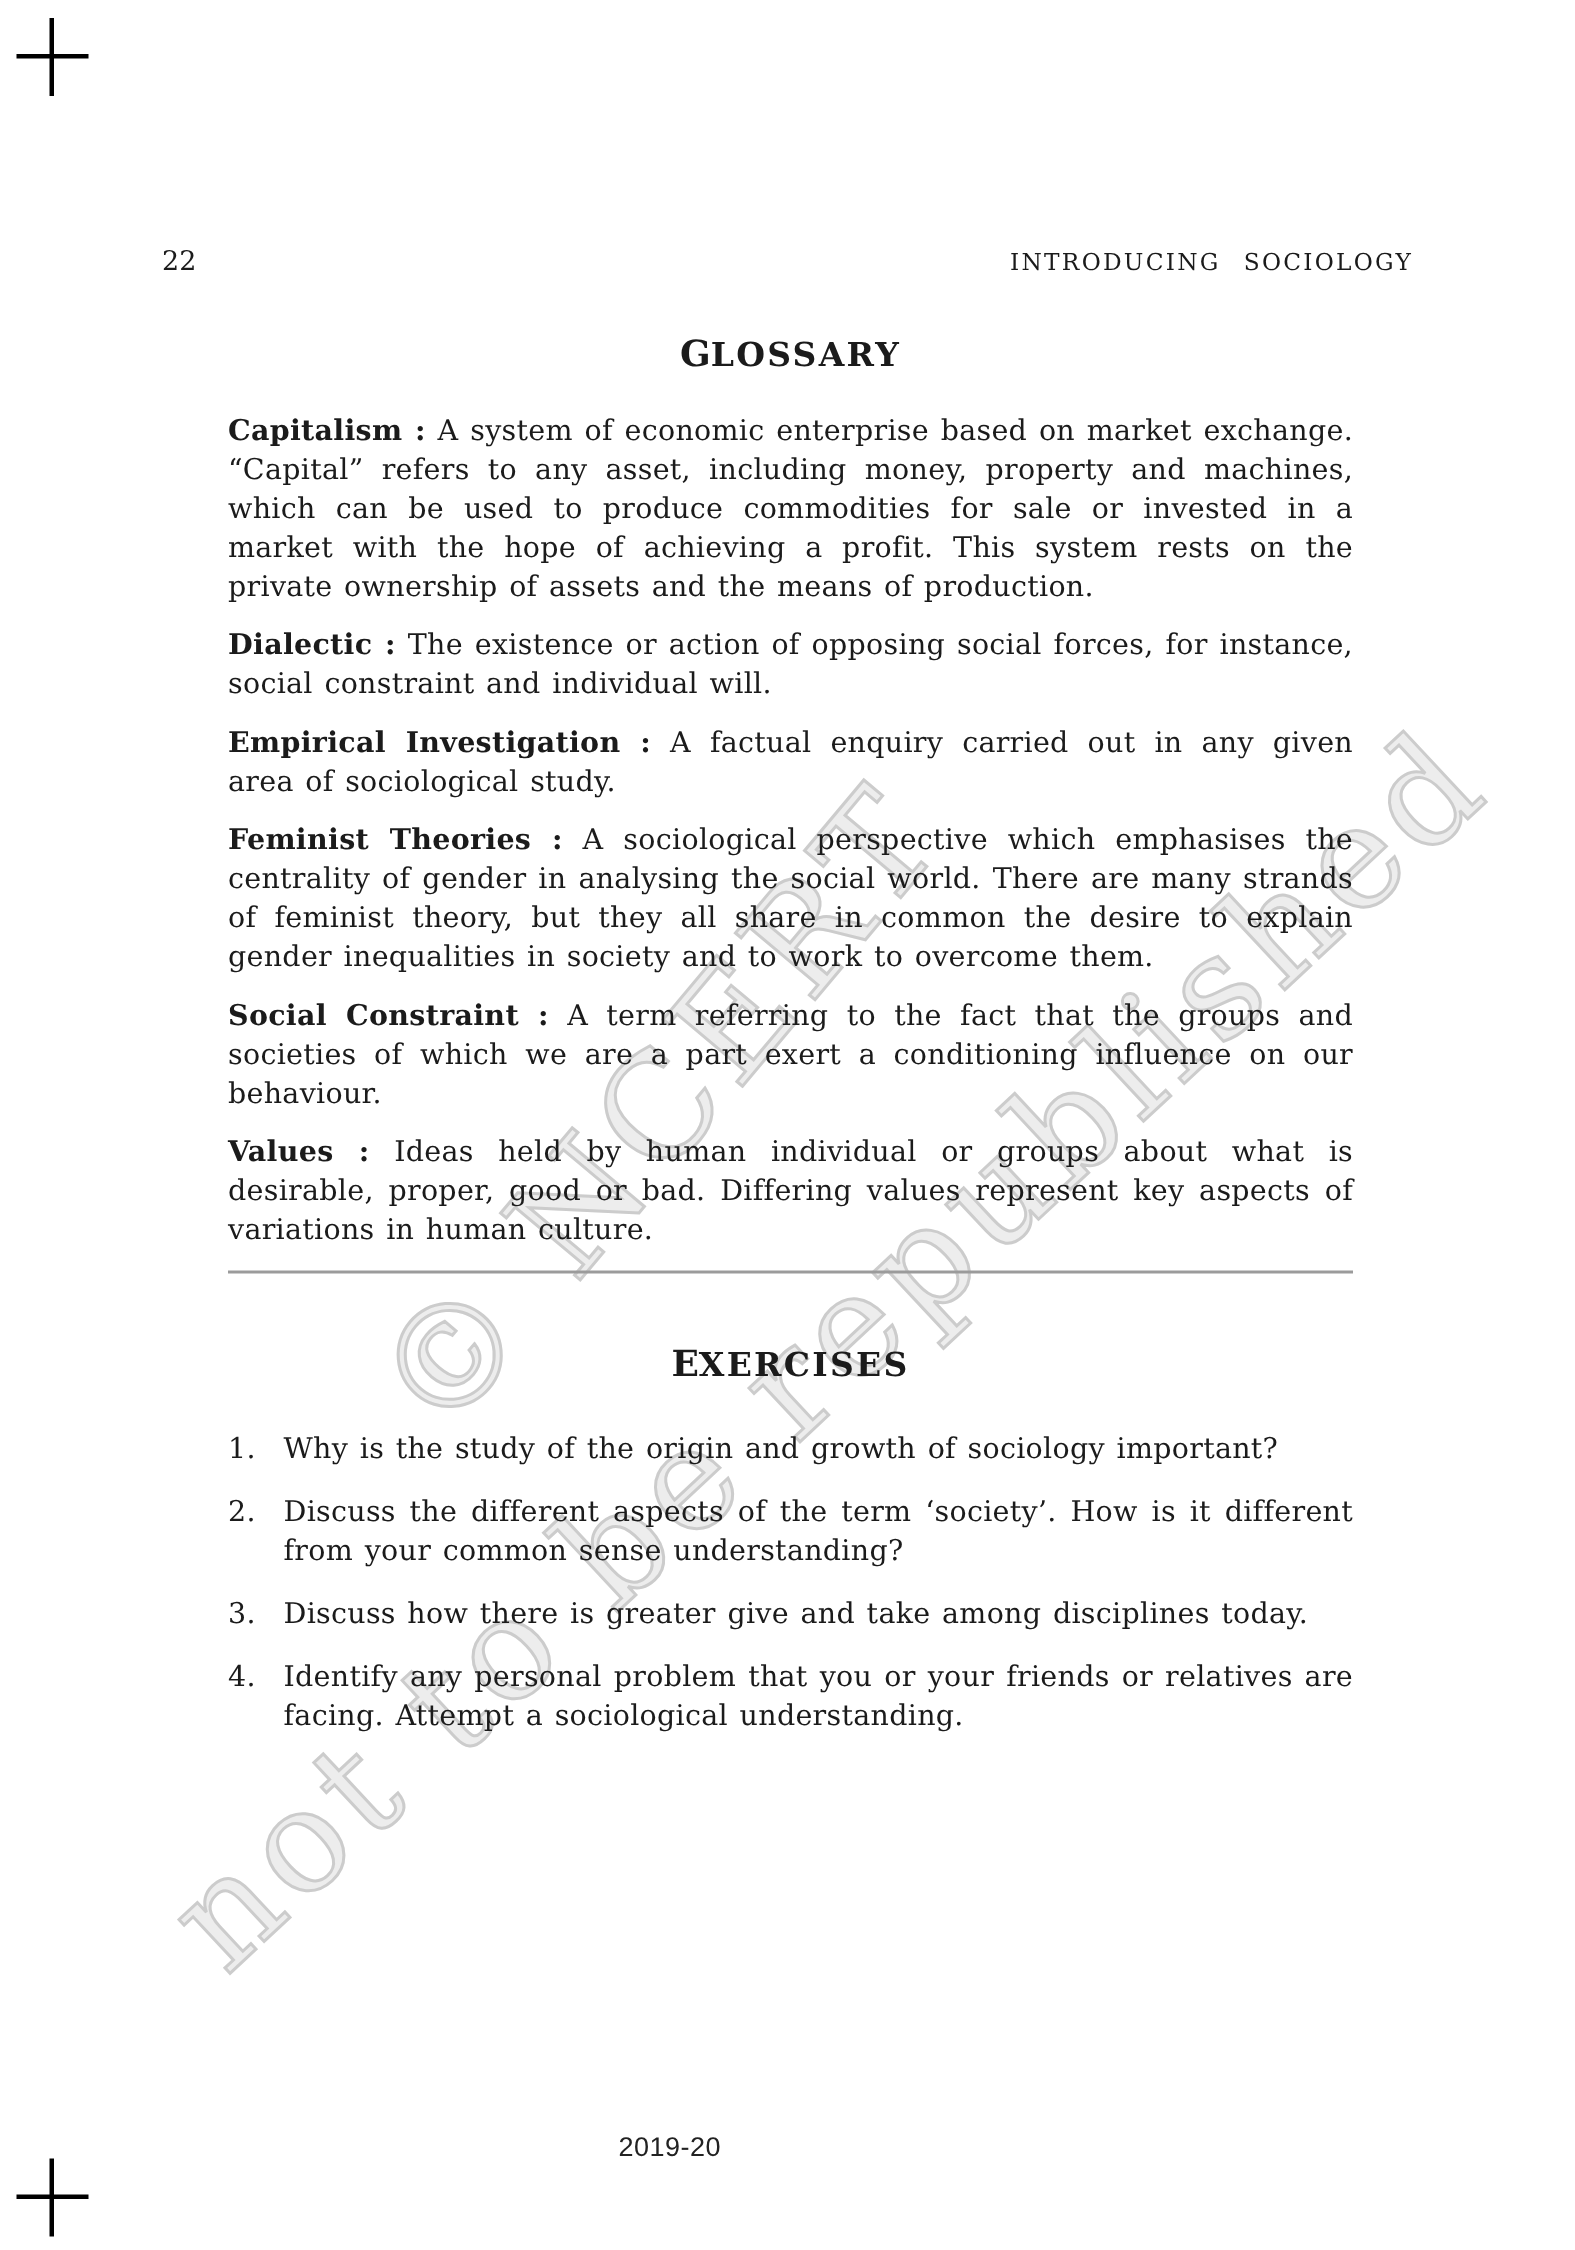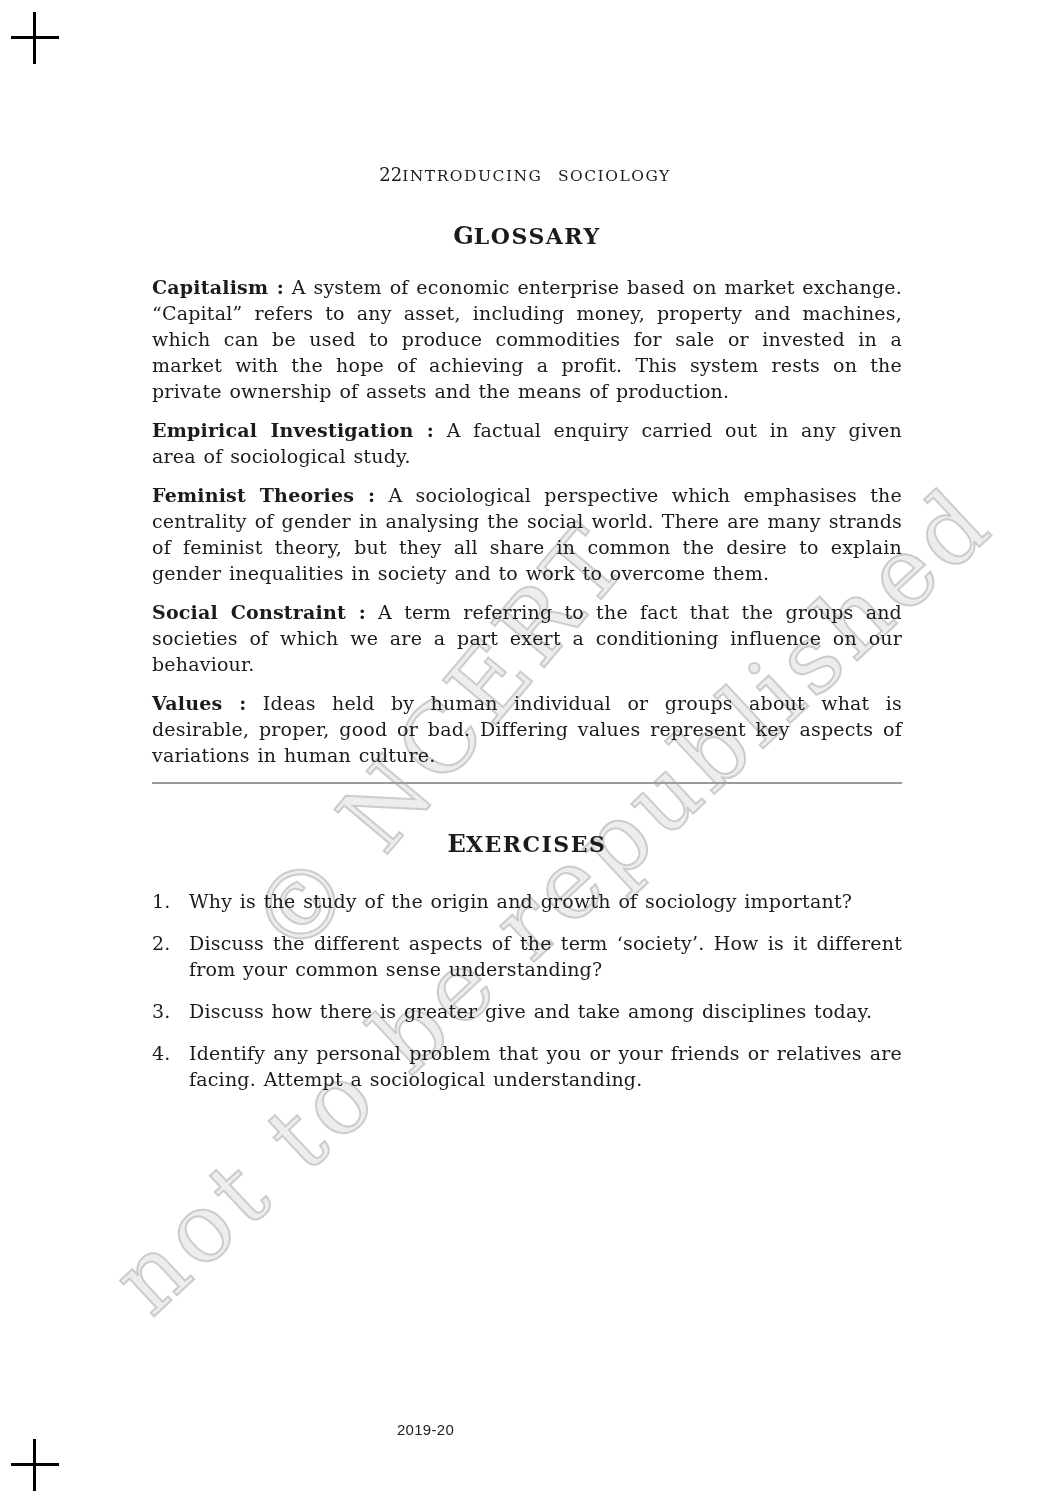--- a/index.html
+++ b/index.html
@@ -30,21 +30,21 @@
     white-space: nowrap;
     letter-spacing: 6px;
     user-select: none;
   }
   .wm1 { left: 440px; top: 740px; font-size: 95px; transform: translate(-50%,-50%) rotate(-50deg); }
   .wm2 { left: 552px; top: 900px; font-size: 95px; transform: translate(-50%,-50%) rotate(-43deg); }
 
   
   .pagehead {
     position: absolute; left: 108px; top: 164px; width: 834px;
-    display: flex; justify-content: center; align-items: baseline;
+    display: flex; justify-content: space-between; align-items: baseline;
     z-index: 2;
   }
   .page-num { font-size: 18px; }
   .running-head { font-size: 15.5px; letter-spacing: 1.5px; word-spacing: 9px; }
 
   
   .content { position: absolute; left: 152px; top: 221px; width: 750px; z-index: 2; }
 
   .section-title { text-align: center; margin: 0 0 24px 0; font-weight: 700; }
   .hd-initial { font-size: 24px; font-weight: 700; }
@@ -68,22 +68,23 @@
     font-size: 19px; line-height: 26px;
     letter-spacing: 0.2px; word-spacing: 1.5px;
   }
   .ex-num { flex: 0 0 24px; }
   .ex-text { flex: 1 1 auto; text-align: justify; }
 
   .footer {
     position: absolute; left: 0; top: 1421px; width: 851px;
     text-align: center;
     font-family: "Liberation Sans", sans-serif;
-    font-size: 15px; color: #222; letter-spacing: 0.3px;
+    font-size: 18px; color: #222; letter-spacing: 0.3px;
     z-index: 2;
+    padding-left: 21px;
   }
 </style>
 </head>
 <body>
 
 <div class="cropmark tl">
   <div class="v"></div>
     <div class="h"></div>
 </div>
 <div class="cropmark bl">
@@ -98,20 +99,21 @@
   <span class="page-num">22</span>
   <span class="running-head">INTRODUCING SOCIOLOGY</span>
 </div>
 
 <div class="content">
 
   <h2 class="section-title"><span class="hd-initial">G</span><span class="hd-rest">LOSSARY</span></h2>
 
   <p class="entry"><span class="term">Capitalism :</span> <span class="def">A system of economic enterprise based on market exchange. “Capital” refers to any asset, including money, property and machines, which can be used to produce commodities for sale or invested in a market with the hope of achieving a profit. This system rests on the private ownership of assets and the means of production.</span></p>
 
+  <p class="entry"><span class="term">Dialectic :</span> <span class="def">The existence or action of opposing social forces, for instance, social constraint and individual will.</span></p>
 
   <p class="entry"><span class="term">Empirical Investigation :</span> <span class="def">A factual enquiry carried out in any given area of sociological study.</span></p>
 
   <p class="entry"><span class="term">Feminist Theories :</span> <span class="def">A sociological perspective which emphasises the centrality of gender in analysing the social world. There are many strands of feminist theory, but they all share in common the desire to explain gender inequalities in society and to work to overcome them.</span></p>
 
 
 
   <p class="entry"><span class="term">Social Constraint :</span> <span class="def">A term referring to the fact that the groups and societies of which we are a part exert a conditioning influence on our behaviour.</span></p>
 
   <p class="entry"><span class="term">Values :</span> <span class="def">Ideas held by human individual or groups about what is desirable, proper, good or bad. Differing values represent key aspects of variations in human culture.</span></p>

